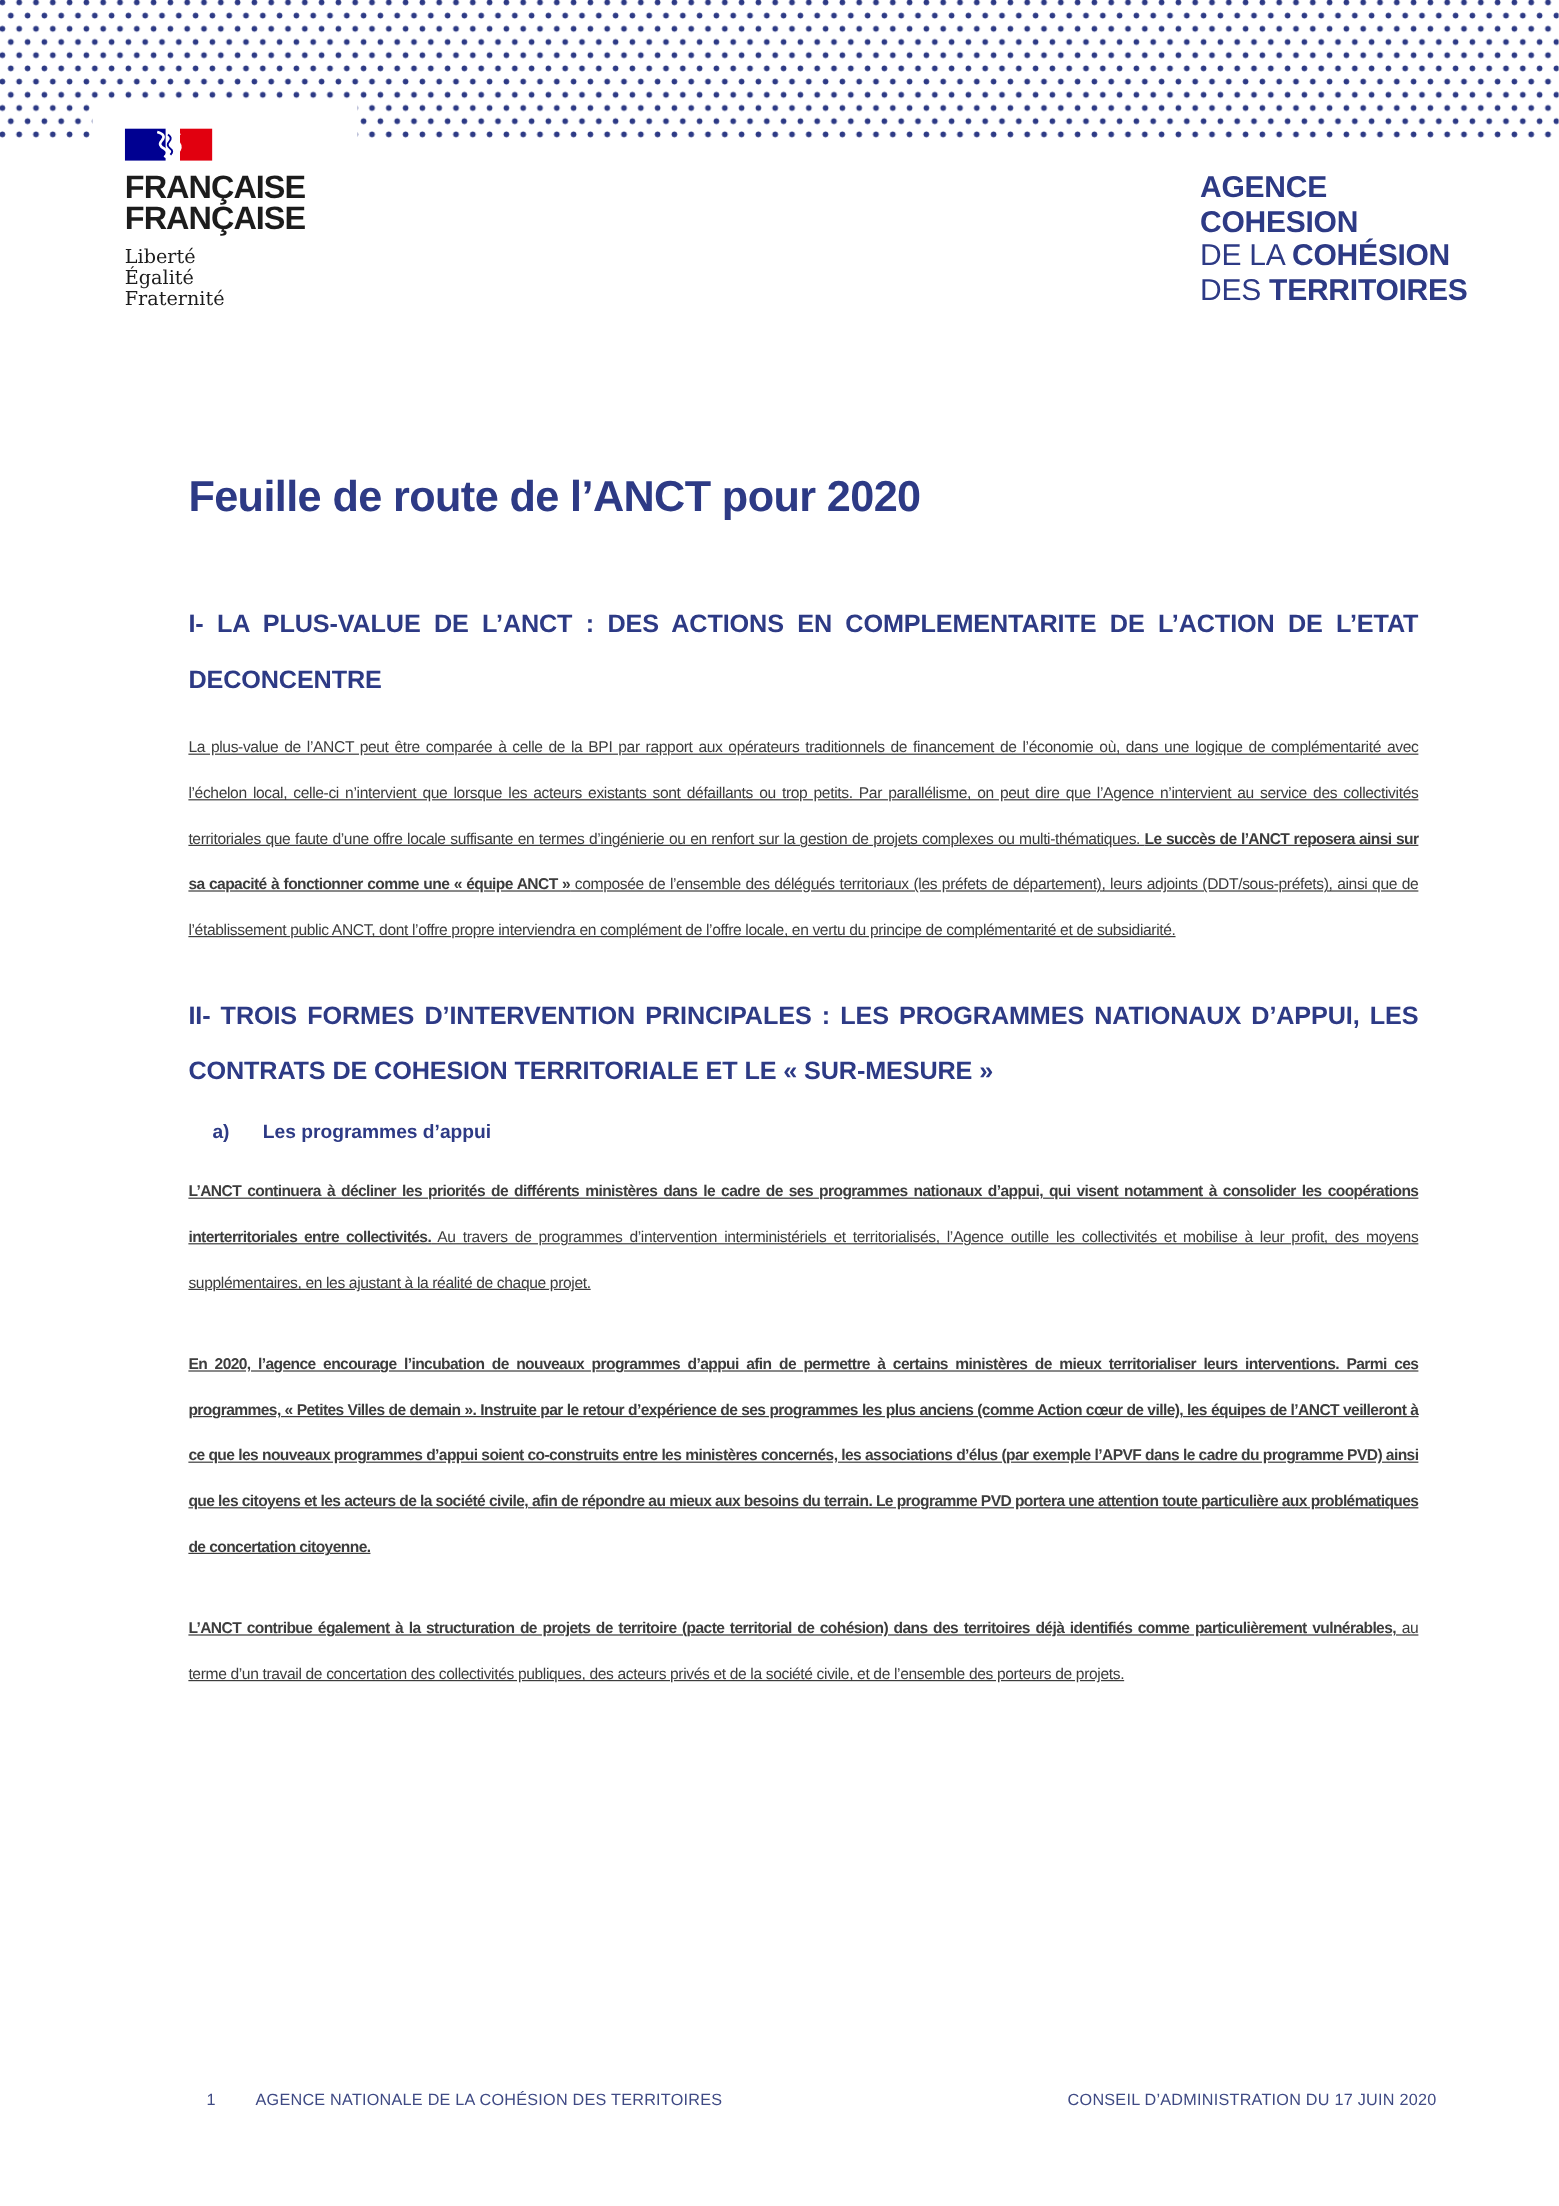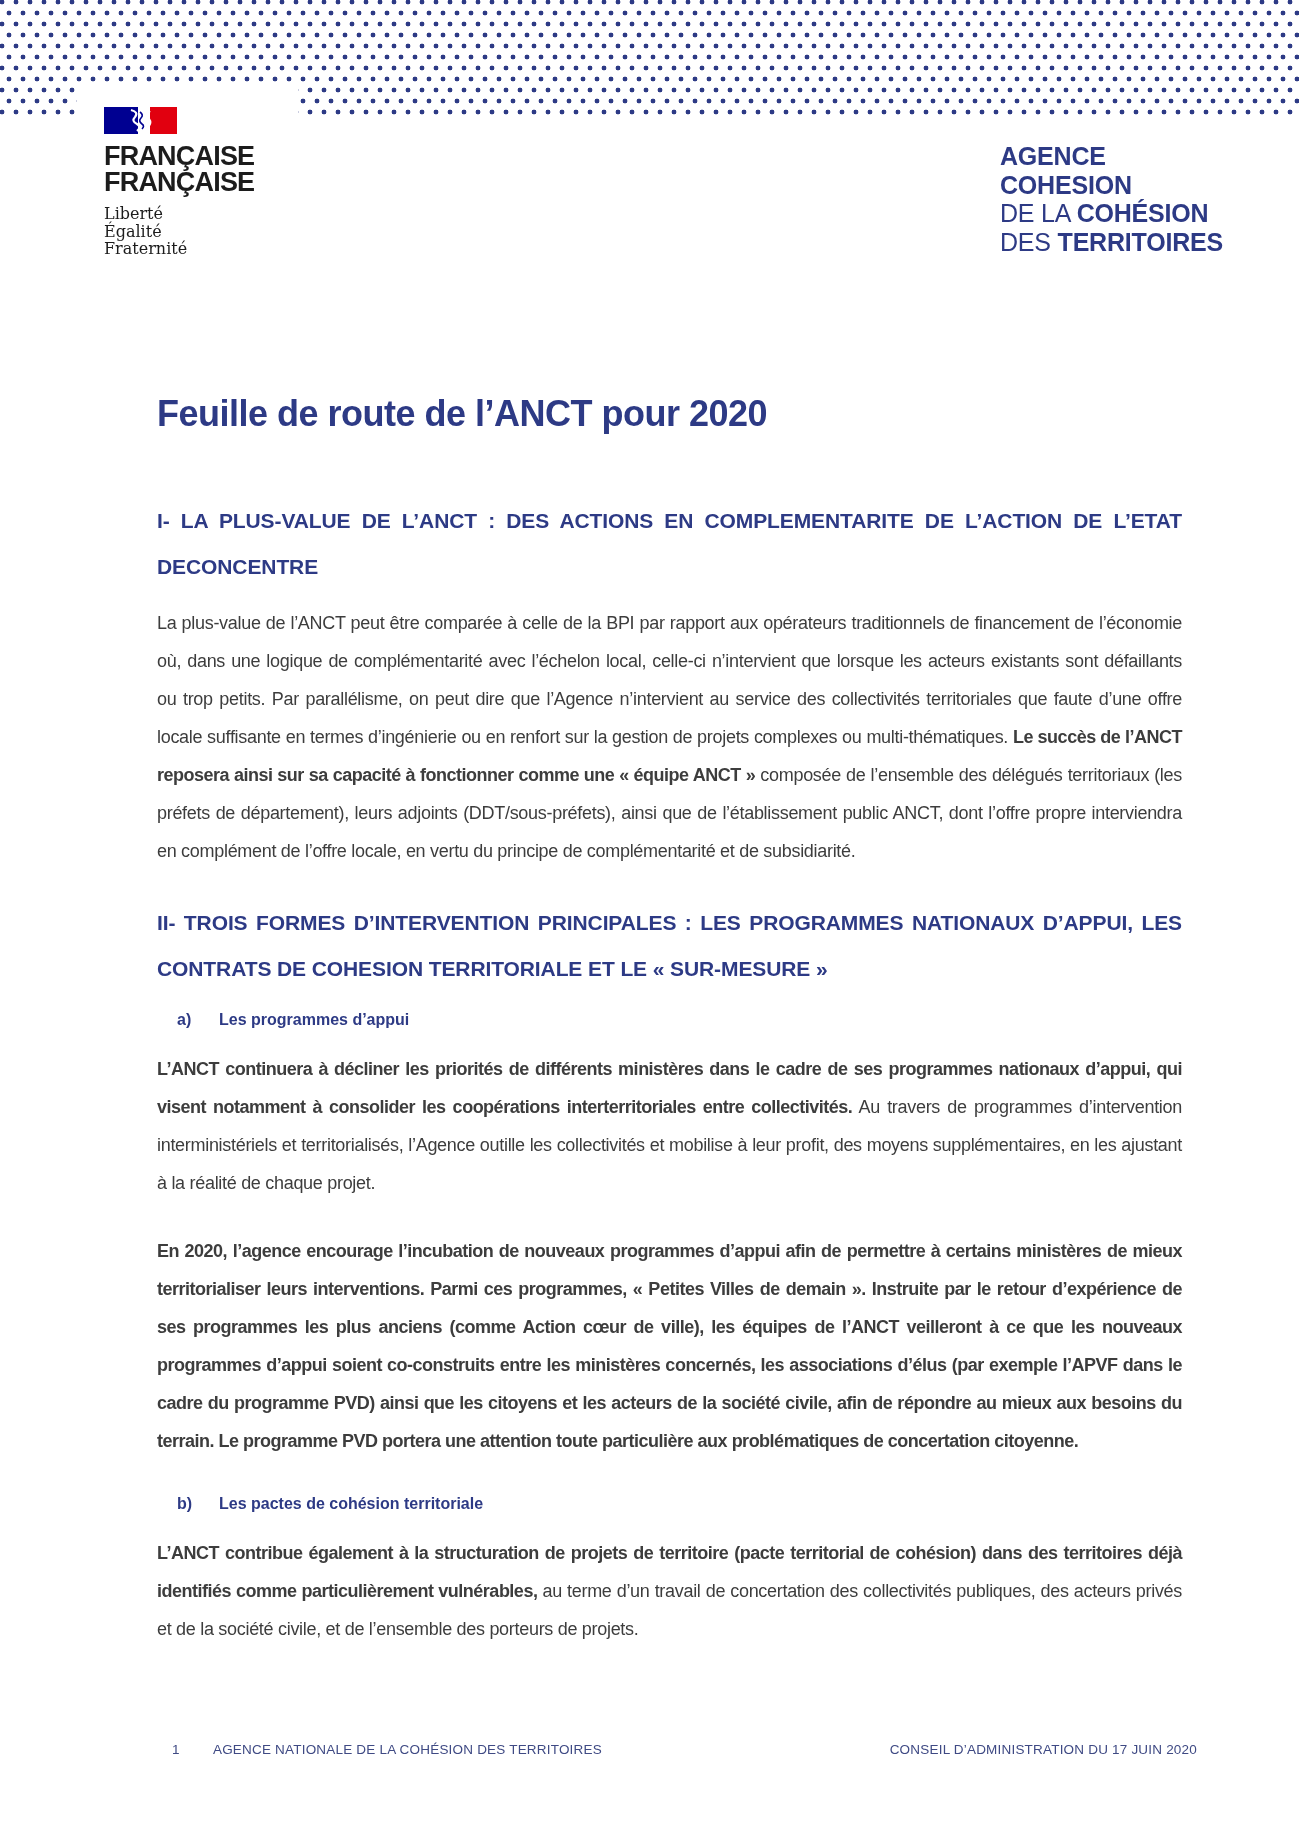--- a/index.html
+++ b/index.html
@@ -46,22 +46,22 @@
   .content{position:absolute;left:157px;top:393px;width:1025px;}
   .doc-title{
     color:var(--navy);font-size:36px;font-weight:bold;letter-spacing:-0.5px;
     margin:0 0 64px 0;line-height:1.15;
   }
   .section-heading{
     color:var(--navy);font-size:21px;line-height:46px;font-weight:bold;
     text-align:justify;margin:0 0 14px 0;letter-spacing:-0.1px;
   }
   .para{
-    font-size:18px;line-height:38px;text-align:justify;color:var(--body-text);
-    margin:0 0 30px 0;letter-spacing:-0.3px;
+    font-size:13px;line-height:38px;text-align:justify;color:var(--body-text);
+    margin:0 0 30px 0;letter-spacing:-0.3px;text-decoration:underline;
   }
   .para .b{font-weight:bold;letter-spacing:-0.5px;}
   .subheading{
     color:var(--navy);font-size:16px;font-weight:bold;
     margin:4px 0 16px 0;padding-left:20px;line-height:28px;
   }
   .sub-label{display:inline-block;width:42px;}
   
   .footer{
     position:absolute;left:143px;width:1025px;top:1742px;
@@ -104,21 +104,20 @@
 
 <div class="content">
   <h1 class="doc-title">Feuille de route de l’ANCT pour 2020</h1>
   <div>
       <div class="section-heading">I- LA PLUS-VALUE DE L’ANCT : DES ACTIONS EN COMPLEMENTARITE DE L’ACTION DE L’ETAT DECONCENTRE</div>
       <p class="para"><span>La plus-value de l’ANCT peut être comparée à celle de la BPI par rapport aux opérateurs traditionnels de financement de l’économie où, dans une logique de complémentarité avec l’échelon local, celle-ci n’intervient que lorsque les acteurs existants sont défaillants ou trop petits. Par parallélisme, on peut dire que l’Agence n’intervient au service des collectivités territoriales que faute d’une offre locale suffisante en termes d’ingénierie ou en renfort sur la gestion de projets complexes ou multi-thématiques. </span><span class="b">Le succès de l’ANCT reposera ainsi sur sa capacité à fonctionner comme une « équipe ANCT »</span><span> composée de l’ensemble des délégués territoriaux (les préfets de département), leurs adjoints (DDT/sous-préfets), ainsi que de l’établissement public ANCT, dont l’offre propre interviendra en complément de l’offre locale, en vertu du principe de complémentarité et de subsidiarité.</span></p>
       <div class="section-heading">II- TROIS FORMES D’INTERVENTION PRINCIPALES : LES PROGRAMMES NATIONAUX D’APPUI, LES CONTRATS DE COHESION TERRITORIALE ET LE « SUR-MESURE »</div>
       <div class="subheading"><span class="sub-label">a)</span><span>Les programmes d’appui</span></div>
       <p class="para"><span class="b">L’ANCT continuera à décliner les priorités de différents ministères dans le cadre de ses programmes nationaux d’appui, qui visent notamment à consolider les coopérations interterritoriales entre collectivités.</span><span> Au travers de programmes d’intervention interministériels et territorialisés, l’Agence outille les collectivités et mobilise à leur profit, des moyens supplémentaires, en les ajustant à la réalité de chaque projet.</span></p>
       <p class="para"><span class="b">En 2020, l’agence encourage l’incubation de nouveaux programmes d’appui afin de permettre à certains ministères de mieux territorialiser leurs interventions. Parmi ces programmes, « Petites Villes de demain ». Instruite par le retour d’expérience de ses programmes les plus anciens (comme Action cœur de ville), les équipes de l’ANCT veilleront à ce que les nouveaux programmes d’appui soient co-construits entre les ministères concernés, les associations d’élus (par exemple l’APVF dans le cadre du programme PVD) ainsi que les citoyens et les acteurs de la société civile, afin de répondre au mieux aux besoins du terrain. Le programme PVD portera une attention toute particulière aux problématiques de concertation citoyenne.</span></p>
-      <div class="subheading"><span class="sub-label">b)</span><span>Les pactes de cohésion territoriale</span></div>
       <p class="para"><span class="b">L’ANCT contribue également à la structuration de projets de territoire (pacte territorial de cohésion) dans des territoires déjà identifiés comme particulièrement vulnérables,</span><span> au terme d’un travail de concertation des collectivités publiques, des acteurs privés et de la société civile, et de l’ensemble des porteurs de projets.</span></p>
     </div>
 </div>
 
 <div class="footer">
   <div class="footer-left">
     <span class="num">1</span>
     <span>AGENCE NATIONALE DE LA COHÉSION DES TERRITOIRES</span>
   </div>
   <div class="footer-right">CONSEIL D’ADMINISTRATION DU 17 JUIN 2020</div>

